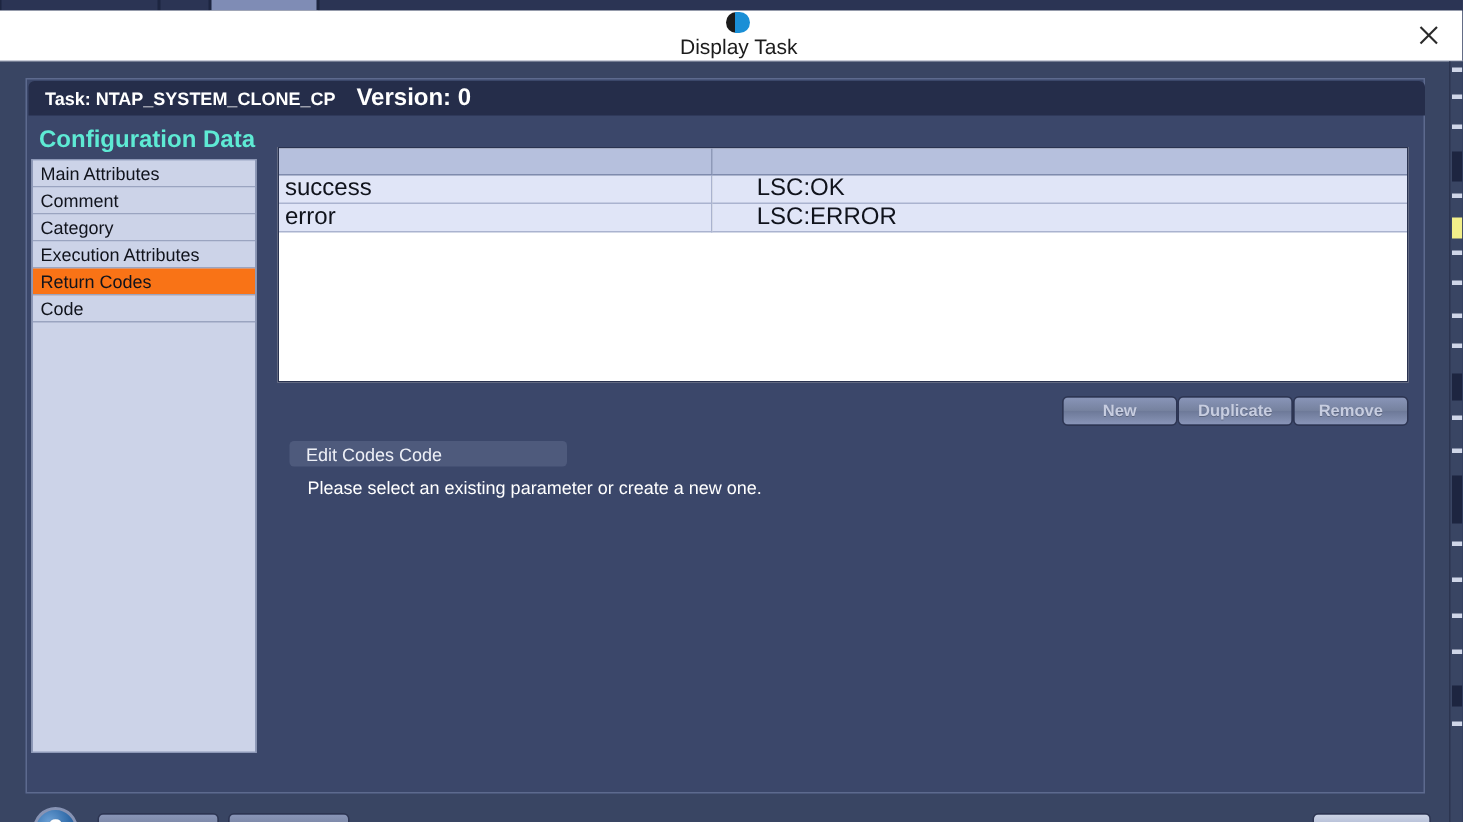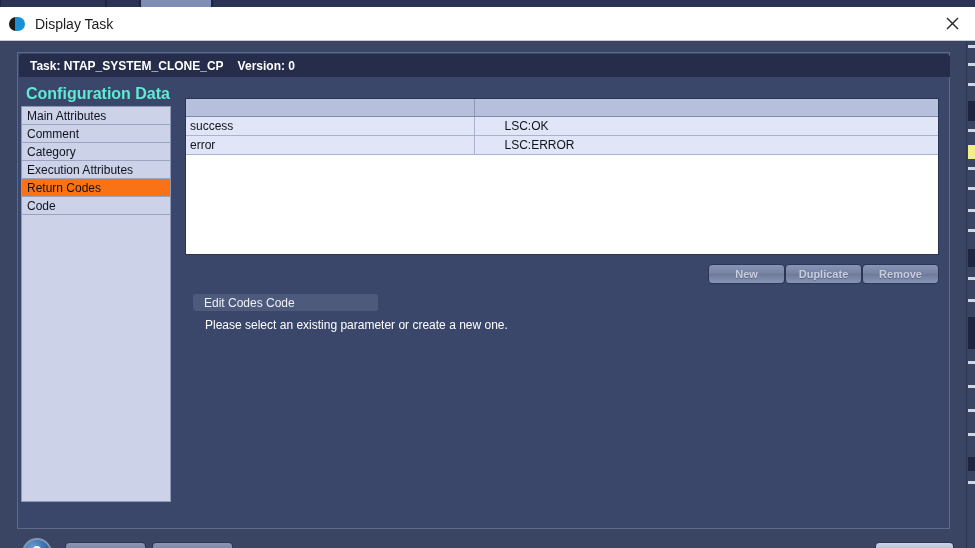--- a/index.html
+++ b/index.html
@@ -39,20 +39,21 @@
 
   
   .titlebar {
     position: absolute;
     left: 0; top: 7px;
     width: 975px; height: 33px;
     background: #ffffff;
     border-bottom: 1px solid #c8ccd8;
     display: flex;
     align-items: center;
+    flex-direction: column;
   }
   .app-icon {
     margin-left: 9px;
     width: 16px; height: 16px;
     position: relative;
     flex: none;
   }
   .app-icon .half-dark {
     position: absolute;
     left: 0; top: 1px;
@@ -114,21 +115,21 @@
   }
   .panel-header .h-task {
     margin-left: 11px;
     font-size: 12px;
     font-weight: bold;
     color: #ffffff;
     white-space: pre;
   }
   .panel-header .h-version {
     margin-left: 14px;
-    font-size: 12px;
+    font-size: 16px;
     font-weight: bold;
     color: #ffffff;
     white-space: pre;
   }
 
   .config-label {
     position: absolute;
     left: 8px; top: 32px;
     font-size: 16px;
     font-weight: bold;
@@ -189,21 +190,21 @@
     border-bottom: 1px solid #7f8bad;
     padding: 0;
   }
   table.grid th:last-child { border-right: none; }
   table.grid td {
     height: 19px;
     background: #e0e5f7;
     border-right: 1px solid #aab3cf;
     border-bottom: 1px solid #aab3cf;
     padding: 0 0 0 4px;
-    font-size: 12px;
+    font-size: 16px;
     color: #10131c;
     white-space: nowrap;
     overflow: hidden;
     box-sizing: border-box;
     margin-left: 41px;
   }
   table.grid td:last-child { border-right: none; padding-left: 30px; }
   .col-a { width: 288px; }
   .col-b { width: auto; }
 

